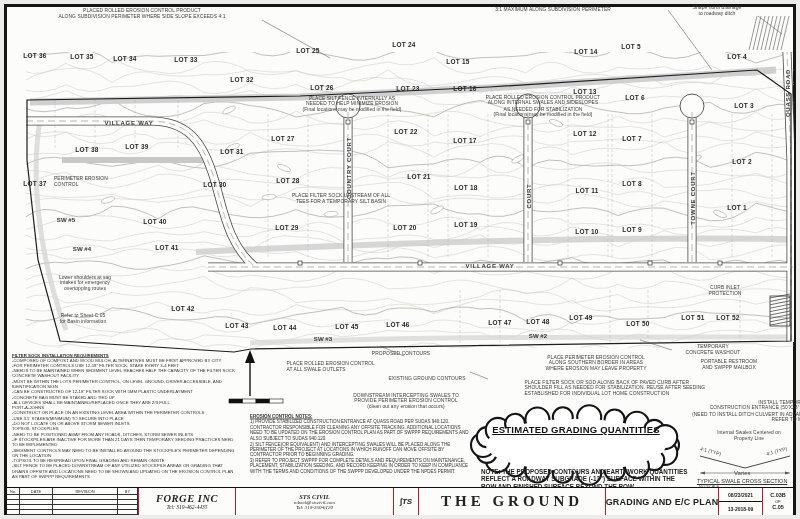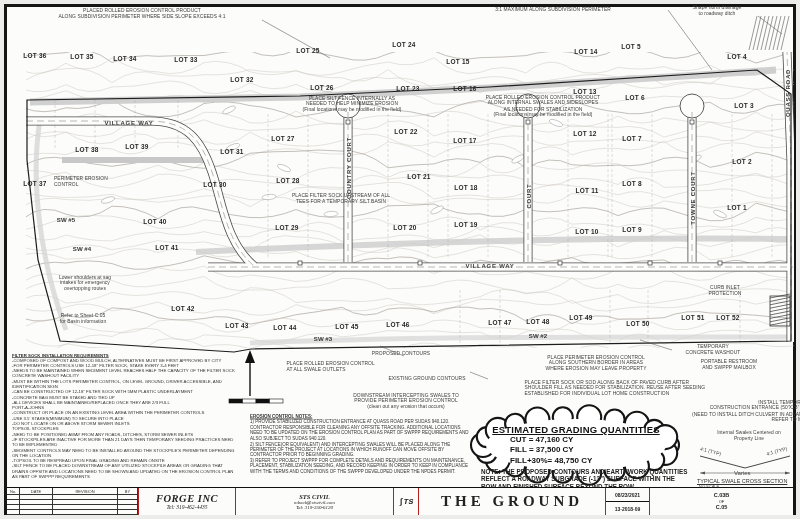--- a/index.html
+++ b/index.html
@@ -41,21 +41,21 @@
       display:flex;align-items:center;justify-content:center;color:#333;overflow:hidden;}
   .dev{width:96px;display:flex;flex-direction:column;align-items:center;justify-content:center;
       font-family:"Liberation Serif",serif;font-style:italic;}
   .dev .nm{font-weight:700;font-size:10.5px;letter-spacing:.5px;}
   .dev .tl{font-size:5.5px;}
   .eng{width:157px;display:flex;flex-direction:column;align-items:center;justify-content:center;
       font-family:"Liberation Serif",serif;font-style:italic;}
   .eng .nm{font-weight:700;font-size:6.5px;}
   .eng .em,.eng .tl{font-size:5px;}
   .logo{width:24px;display:flex;align-items:center;justify-content:center;
-      font-family:Liberation Mono, monospace;font-style:italic;font-weight:700;font-size:8px;}
+      font-family:Liberation Sans, sans-serif;font-style:italic;font-weight:700;font-size:8px;}
   .ttl{width:186px;display:flex;align-items:center;justify-content:center;
       font-family:"Liberation Serif",serif;font-weight:700;font-size:15px;letter-spacing:4px;
       transform-origin:center;white-space:nowrap;}
   .ptype{width:112px;display:flex;align-items:center;justify-content:center;
       font-size:9px;font-weight:700;letter-spacing:.2px;white-space:nowrap;}
   .dp{width:43px;display:flex;flex-direction:column;}
   .dp>div{flex:1;display:flex;align-items:center;justify-content:center;font-size:5px;
       font-weight:700;}
   .dp>div:first-child{border-bottom:.7px solid #111;}
   .sht{flex:1;display:flex;flex-direction:column;align-items:center;justify-content:center;
@@ -386,25 +386,20 @@
       <div class="ln">PERIMETER OF THE PROJECT AT LOCATIONS IN WHICH RUNOFF CAN MOVE OFFSITE BY</div>
       <div class="ln">CONTRACTOR PRIOR TO BEGINNING GRADING.</div>
       <div class="ln">3) REFER TO PROJECT SWPPP FOR COMPLETE DETAILS AND REQUIREMENTS ON MAINTENANCE,</div>
       <div class="ln">PLACEMENT, STABILIZATION SEEDING, AND RECORD KEEPING IN ORDER TO KEEP IN COMPLIANCE</div>
       <div class="ln">WITH THE TERMS AND CONDITIONS OF THE SWPPP DEVELOPED UNDER THE NPDES PERMIT.</div>
     </div>
 </div>
 
 <div class="qty">
   <div class="qt">ESTIMATED GRADING QUANTITIES</div>
-  <div>
-      <div class="ln">CUT =  47,160 CY</div>
-      <div class="ln">FILL =  37,500 CY</div>
-      <div class="ln">FILL+30%=  48,750 CY</div>
-    </div>
 </div>
 
 <div class="gnote">
   <div>
       <div class="ln">NOTE: THE PROPOSED CONTOURS AND EARTHWORK QUANTITIES</div>
       <div class="ln">REFLECT A ROADWAY SUBGRADE (-13") SURFACE WITHIN THE</div>
       <div class="ln">ROW AND FINISHED SURFACE BEYOND THE ROW.</div>
     </div>
 </div>
 
@@ -441,20 +436,21 @@
     <div class="nm">FORGE INC</div>
     <div class="tl">Tel: 319-462-4435</div>
   </div>
   <div class="cell eng">
     <div class="nm">STS CIVIL</div>
     <div class="em">mbeck@stscivil.com</div>
     <div class="tl">Tel: 319-350-6120</div>
   </div>
   <div class="cell logo">∫TS</div>
   <div class="cell ttl">THE GROUND</div>
+  <div class="cell ptype">GRADING AND E/C PLAN</div>
   <div class="cell dp">
     <div>08/23/2021</div>
     <div>13-2018-09</div>
   </div>
   <div class="cell sht">
     <div>C.03B</div>
     <div class="of">OF</div>
     <div>C.05</div>
   </div>
 </div>

